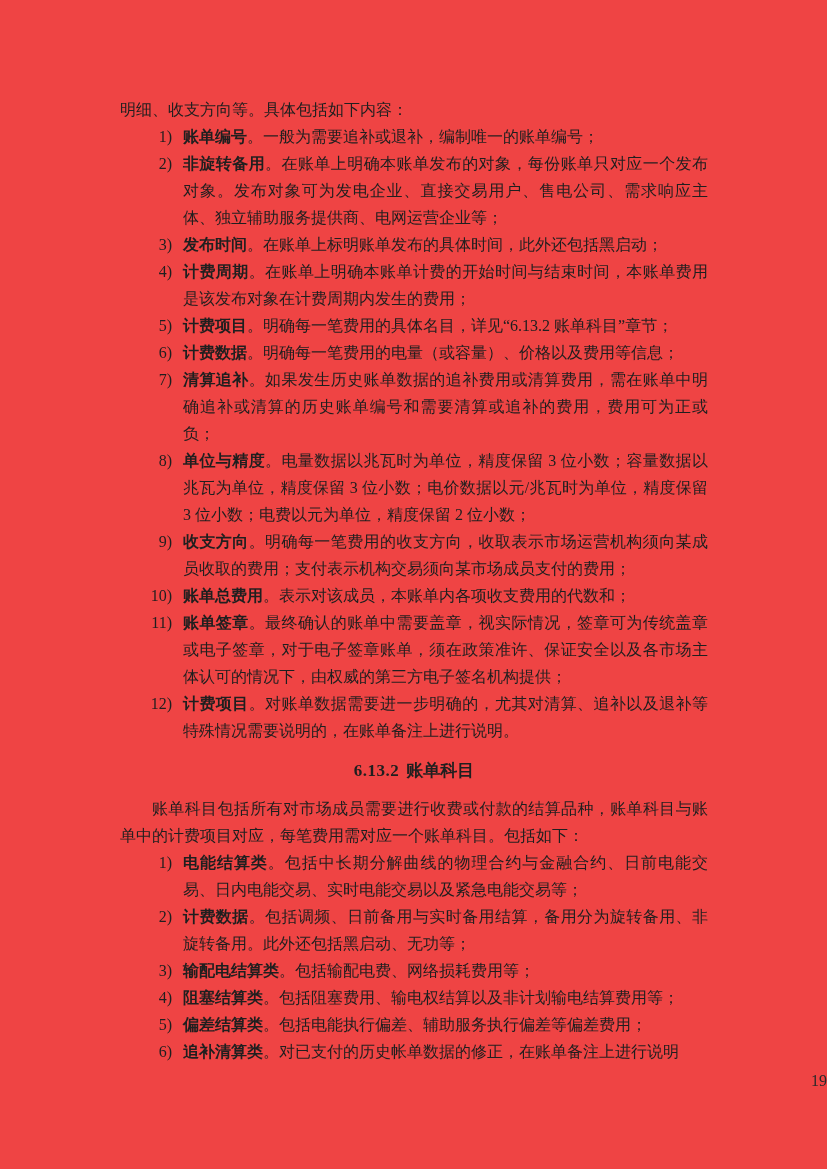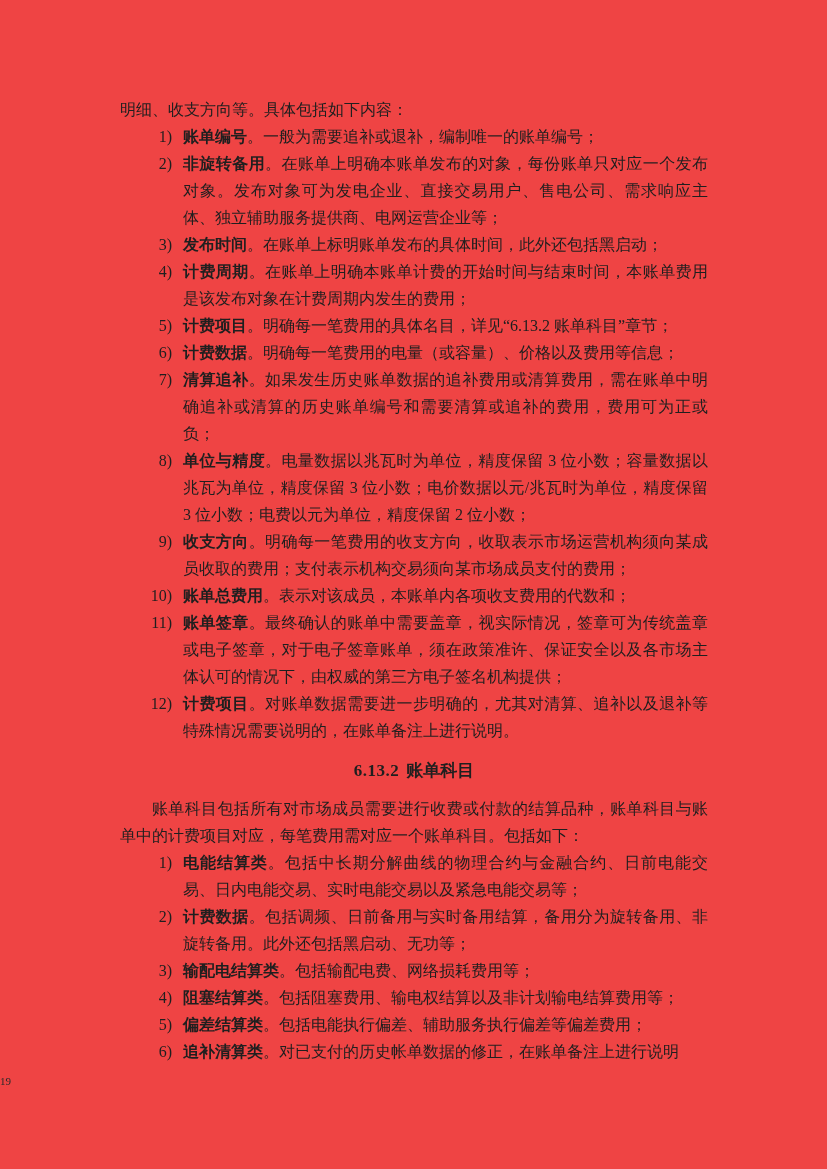--- a/index.html
+++ b/index.html
@@ -61,22 +61,22 @@
   .heading .htitle {
     font-family: "Liberation Sans", "DejaVu Sans", sans-serif;
     font-weight: bold;
     margin-left: 7px;
   }
   .pageno {
     position: absolute;
     top: 1072px;
     left: 0;
     width: 827px;
-    text-align: left;
-    font-size: 11px;
+    text-align: right;
+    font-size: 16px;
     line-height: 18px;
     color: #2a2a2a;
   }
 </style>
 </head>
 <body>
 
 <div class="page">
   <div class="content">
 

